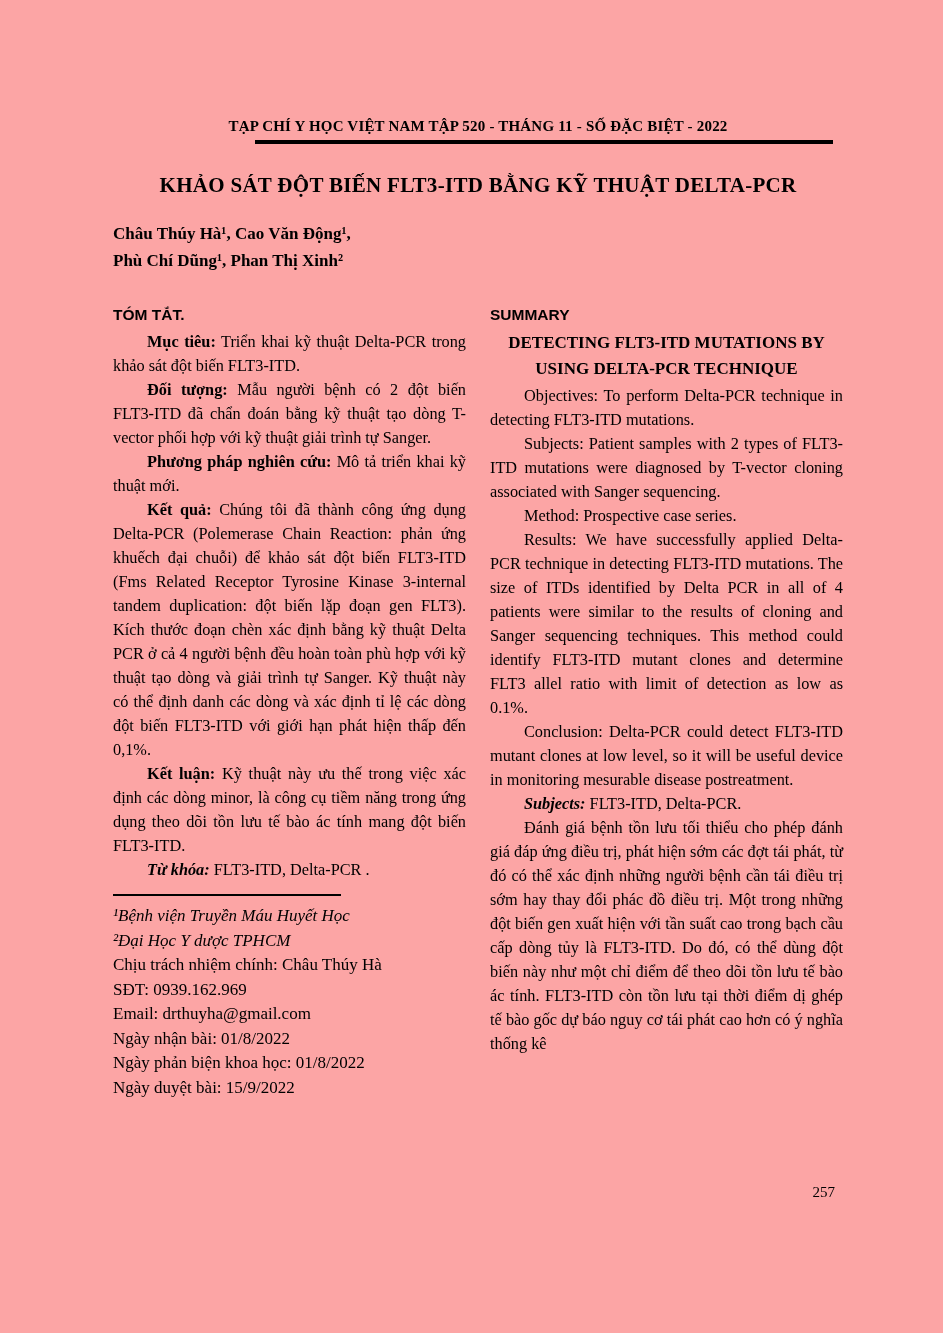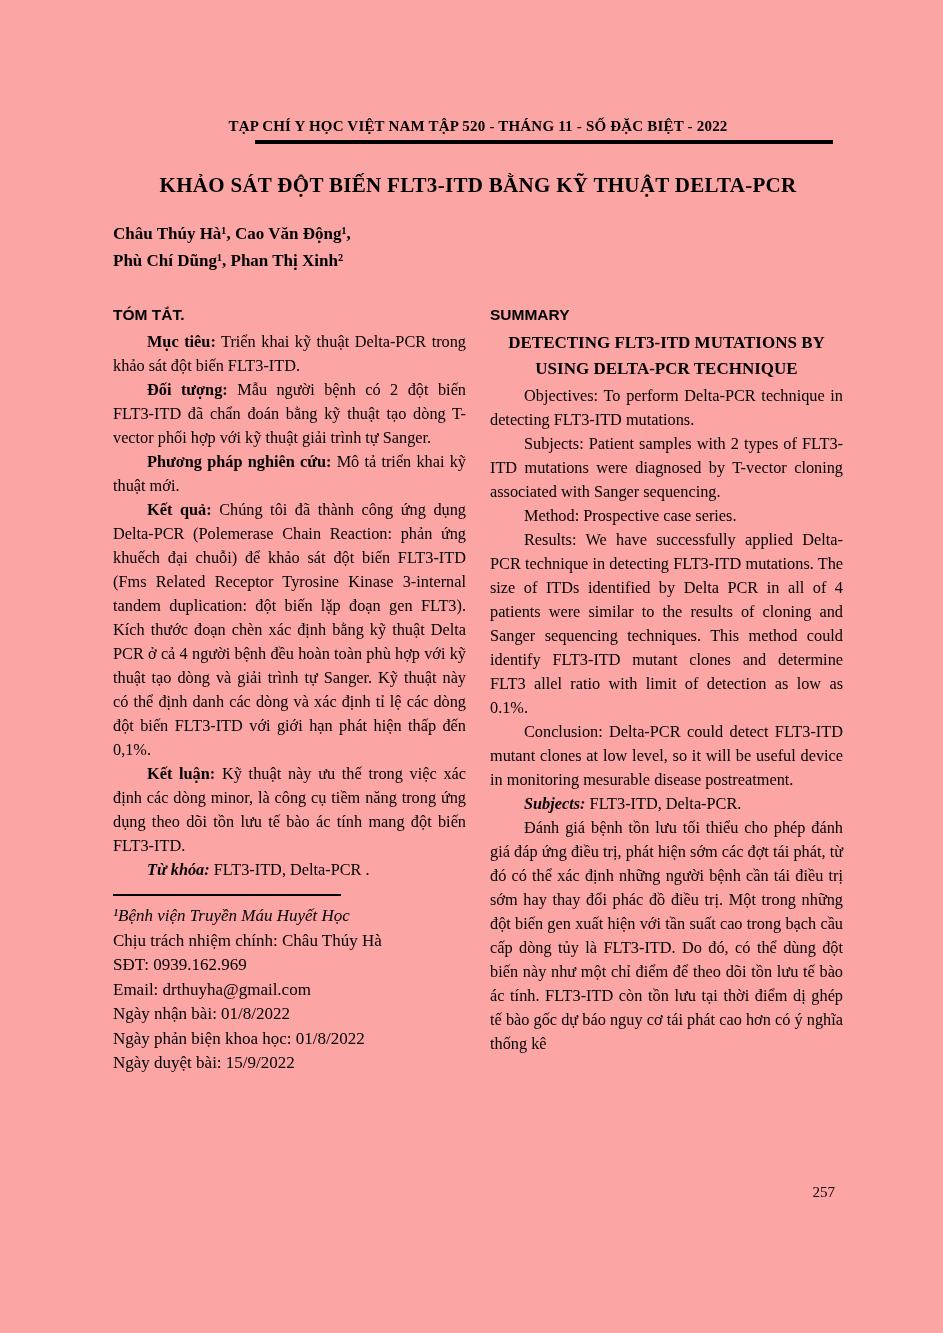--- a/index.html
+++ b/index.html
@@ -123,20 +123,21 @@
 
       <p class="para"><b>Kết quả:</b><span> Chúng tôi đã thành công ứng dụng Delta-PCR (Polemerase Chain Reaction: phản ứng khuếch đại chuỗi) để khảo sát đột biến FLT3-ITD (Fms Related Receptor Tyrosine Kinase 3-internal tandem duplication: đột biến lặp đoạn gen FLT3). Kích thước đoạn chèn xác định bằng kỹ thuật Delta PCR ở cả 4 người bệnh đều hoàn toàn phù hợp với kỹ thuật tạo dòng và giải trình tự Sanger. Kỹ thuật này có thể định danh các dòng và xác định tỉ lệ các dòng đột biến FLT3-ITD với giới hạn phát hiện thấp đến 0,1%.</span></p>
 
       <p class="para"><b>Kết luận:</b><span> Kỹ thuật này ưu thế trong việc xác định các dòng minor, là công cụ tiềm năng trong ứng dụng theo dõi tồn lưu tế bào ác tính mang đột biến FLT3-ITD.</span></p>
 
       <p class="para"><span class="bi">Từ khóa:</span><span> FLT3-ITD, Delta-PCR .</span></p>
 
       <div class="footnotes">
         <div class="footnote-rule"></div>
         <div class="fn-line fn-italic">¹Bệnh viện Truyền Máu Huyết Học</div>
+        <div class="fn-line fn-italic">²Đại Học Y dược TPHCM</div>
         <div class="fn-line">Chịu trách nhiệm chính: Châu Thúy Hà</div>
         <div class="fn-line">SĐT: 0939.162.969</div>
         <div class="fn-line">Email: drthuyha@gmail.com</div>
         <div class="fn-line">Ngày nhận bài: 01/8/2022</div>
         <div class="fn-line">Ngày phản biện khoa học: 01/8/2022</div>
         <div class="fn-line">Ngày duyệt bài: 15/9/2022</div>
       </div>
     </div>
 
     <div class="col col-right">

